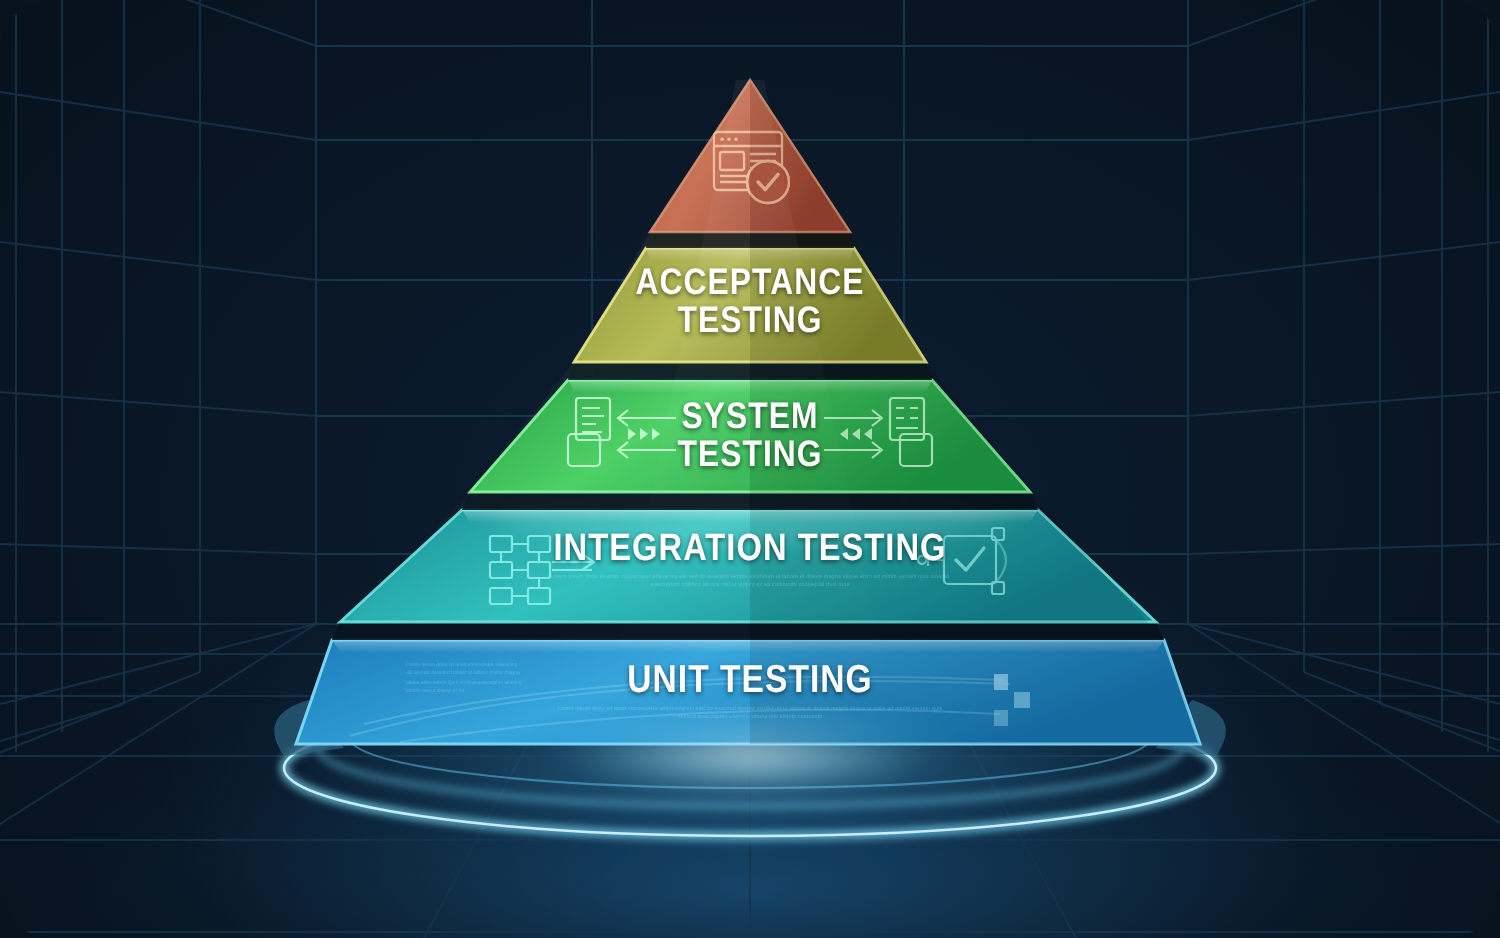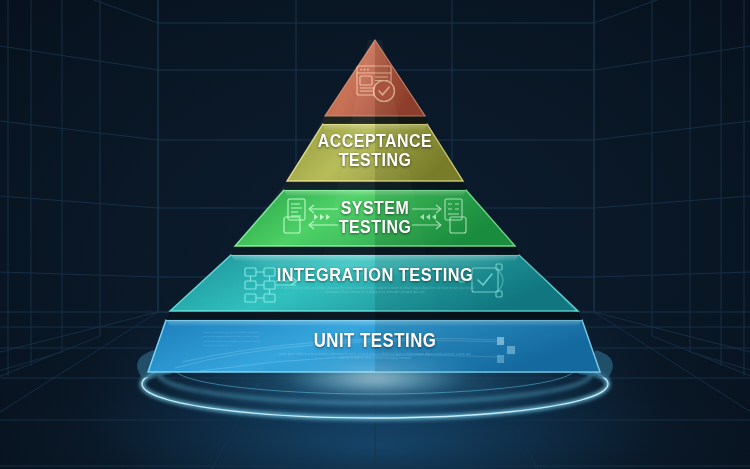--- a/index.html
+++ b/index.html
@@ -11,20 +11,21 @@
   }
 
   
   #stage {
     position:absolute; inset:0;
     width:750px; height:469px;
     overflow:hidden;
     background:
       radial-gradient(ellipse 420px 200px at 375px 395px, rgba(30,120,190,0.30), rgba(10,30,50,0) 70%),
       radial-gradient(ellipse 600px 420px at 375px 250px, #0d1e31 0%, #091624 55%, #060f1a 100%);
+    border-radius: 26px;
   }
   #bg-grid { position:absolute; inset:0; }
 
   
   #pyramid { position:absolute; inset:0; }
 
   .tier-label {
     position:absolute;
     width:100%;
     text-align:center;

